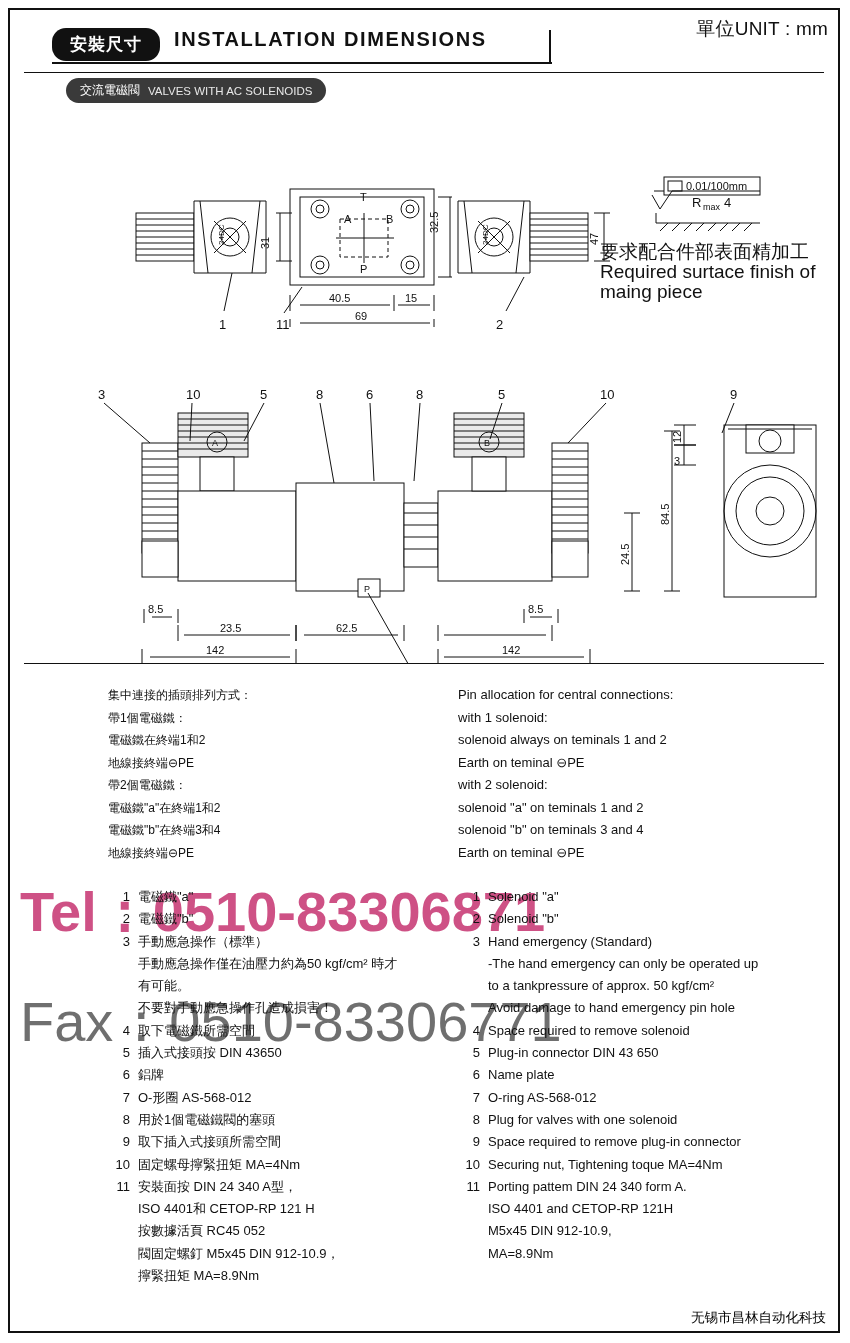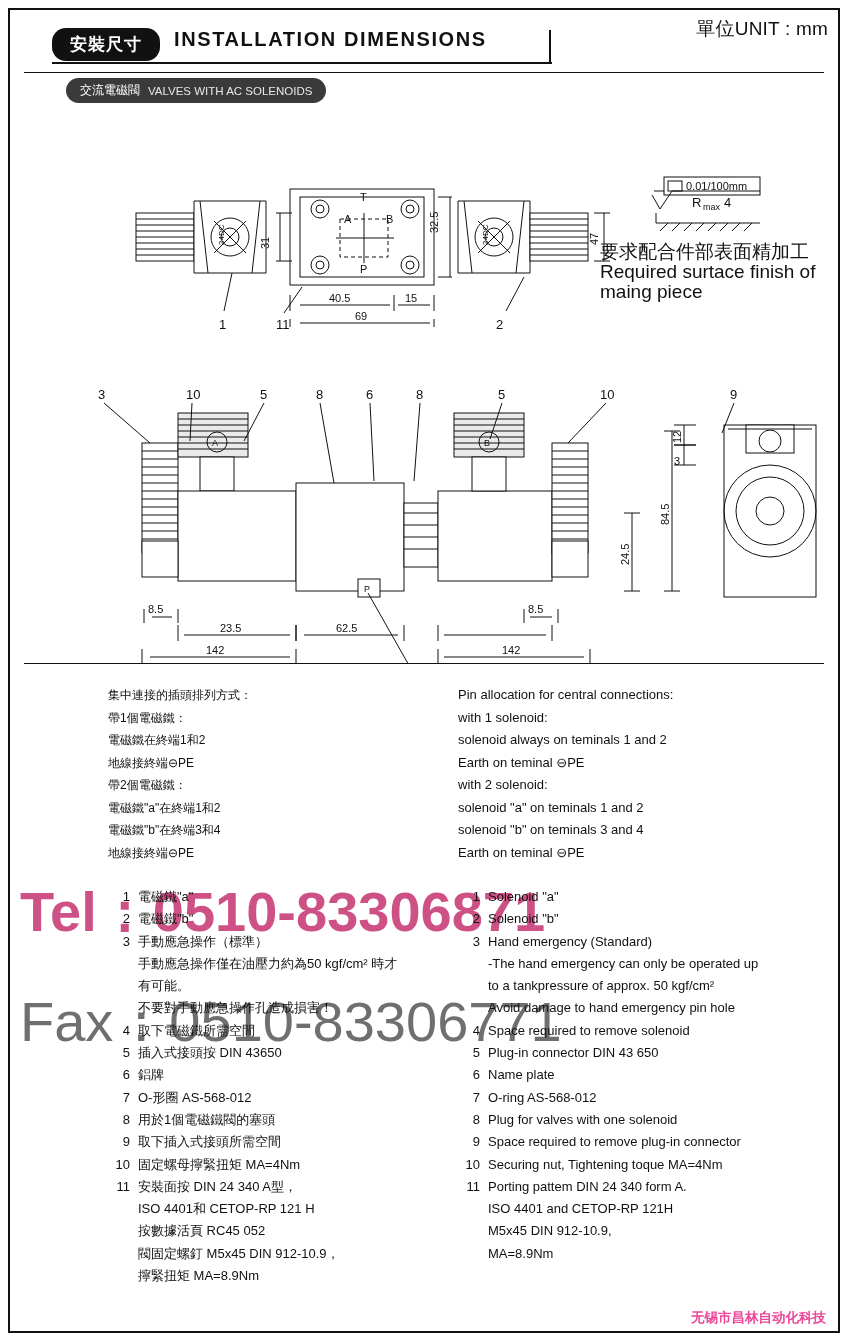--- a/index.html
+++ b/index.html
@@ -60,21 +60,21 @@
   .pin-cn{position:absolute;left:108px;top:684px;font-size:12px;line-height:22.5px;}
   .pin-en{position:absolute;left:458px;top:684px;font-size:13px;line-height:22.5px;}
   .list{position:absolute;font-size:13px;line-height:22.3px;}
   .list-cn{left:108px;top:886px;width:340px;}
   .list-en{left:458px;top:886px;width:380px;}
   .li{display:flex;}
   .li .num{width:22px;text-align:right;flex:none;padding-right:8px;}
   .li .txt{flex:1;}
   .li .txt .sub{display:block;}
   .footer{
-    position:absolute;right:24px;bottom:16px;font-size:13.5px;color:#ec4899;font-weight:bold;
+    position:absolute;right:24px;bottom:16px;font-size:13.5px;color:#000000;font-weight:normal;
   }
   
   svg{display:block;}
 </style>
 </head>
 <body>
 
 <div class="page-border"></div>
 
 <div class="wm wm-logo">Colair</div>

